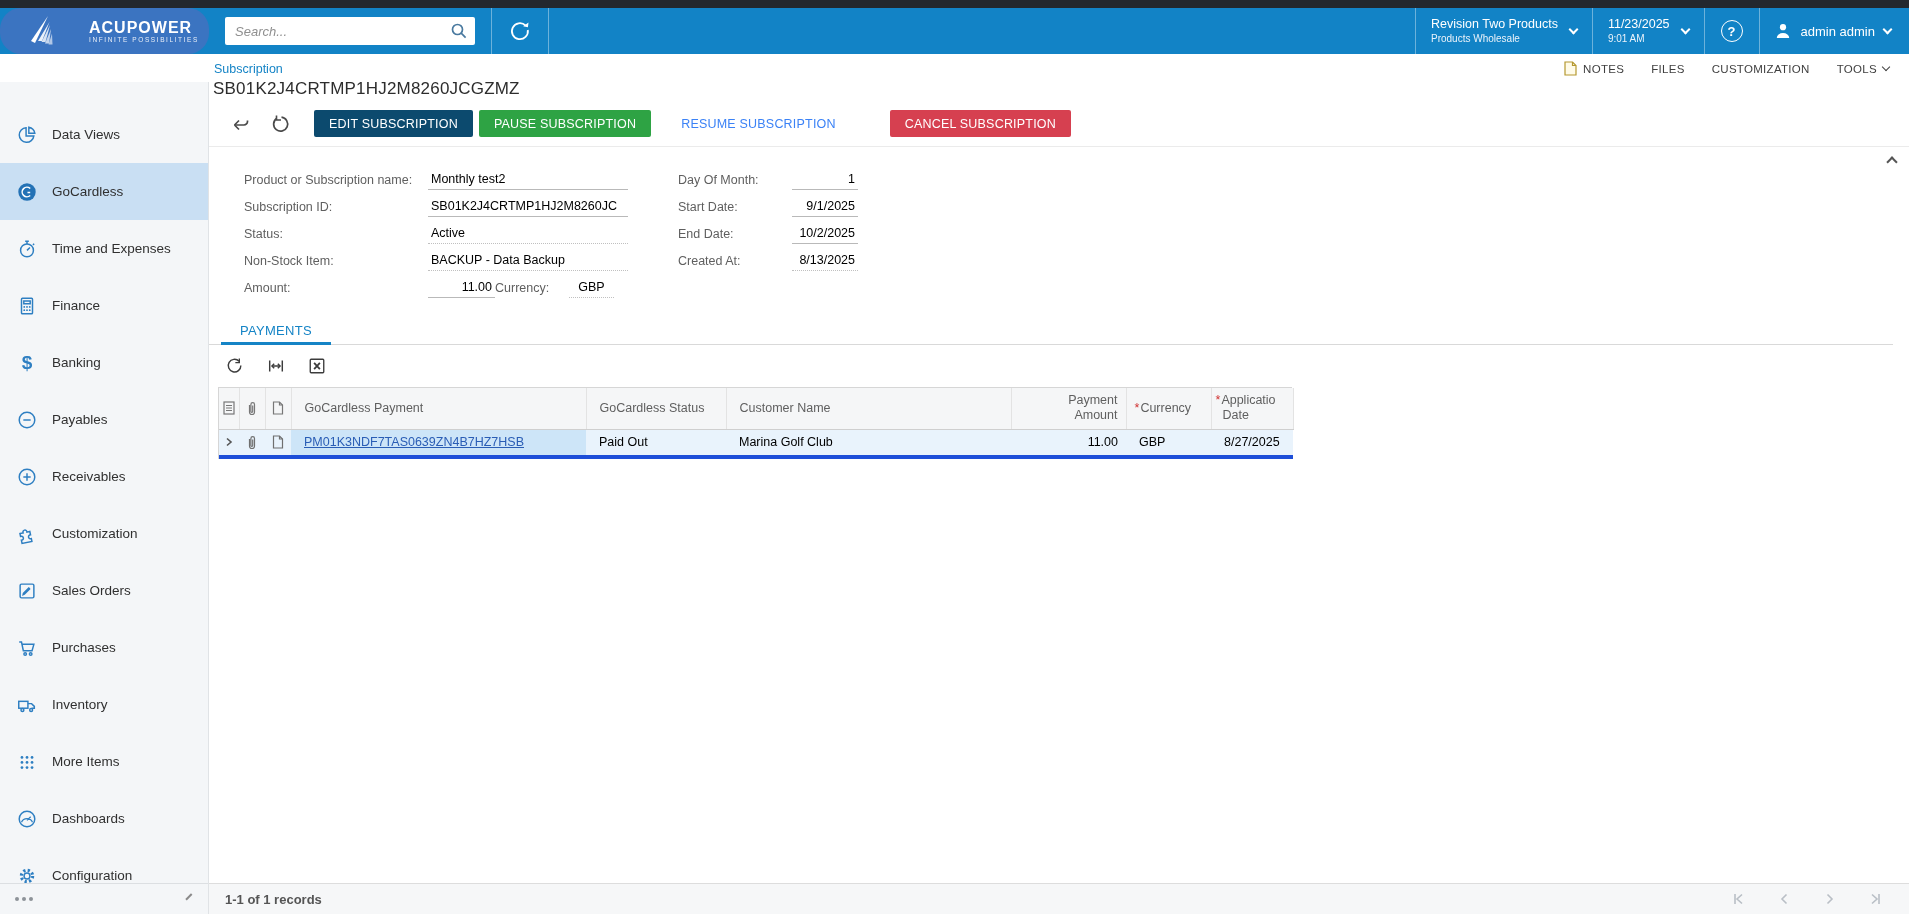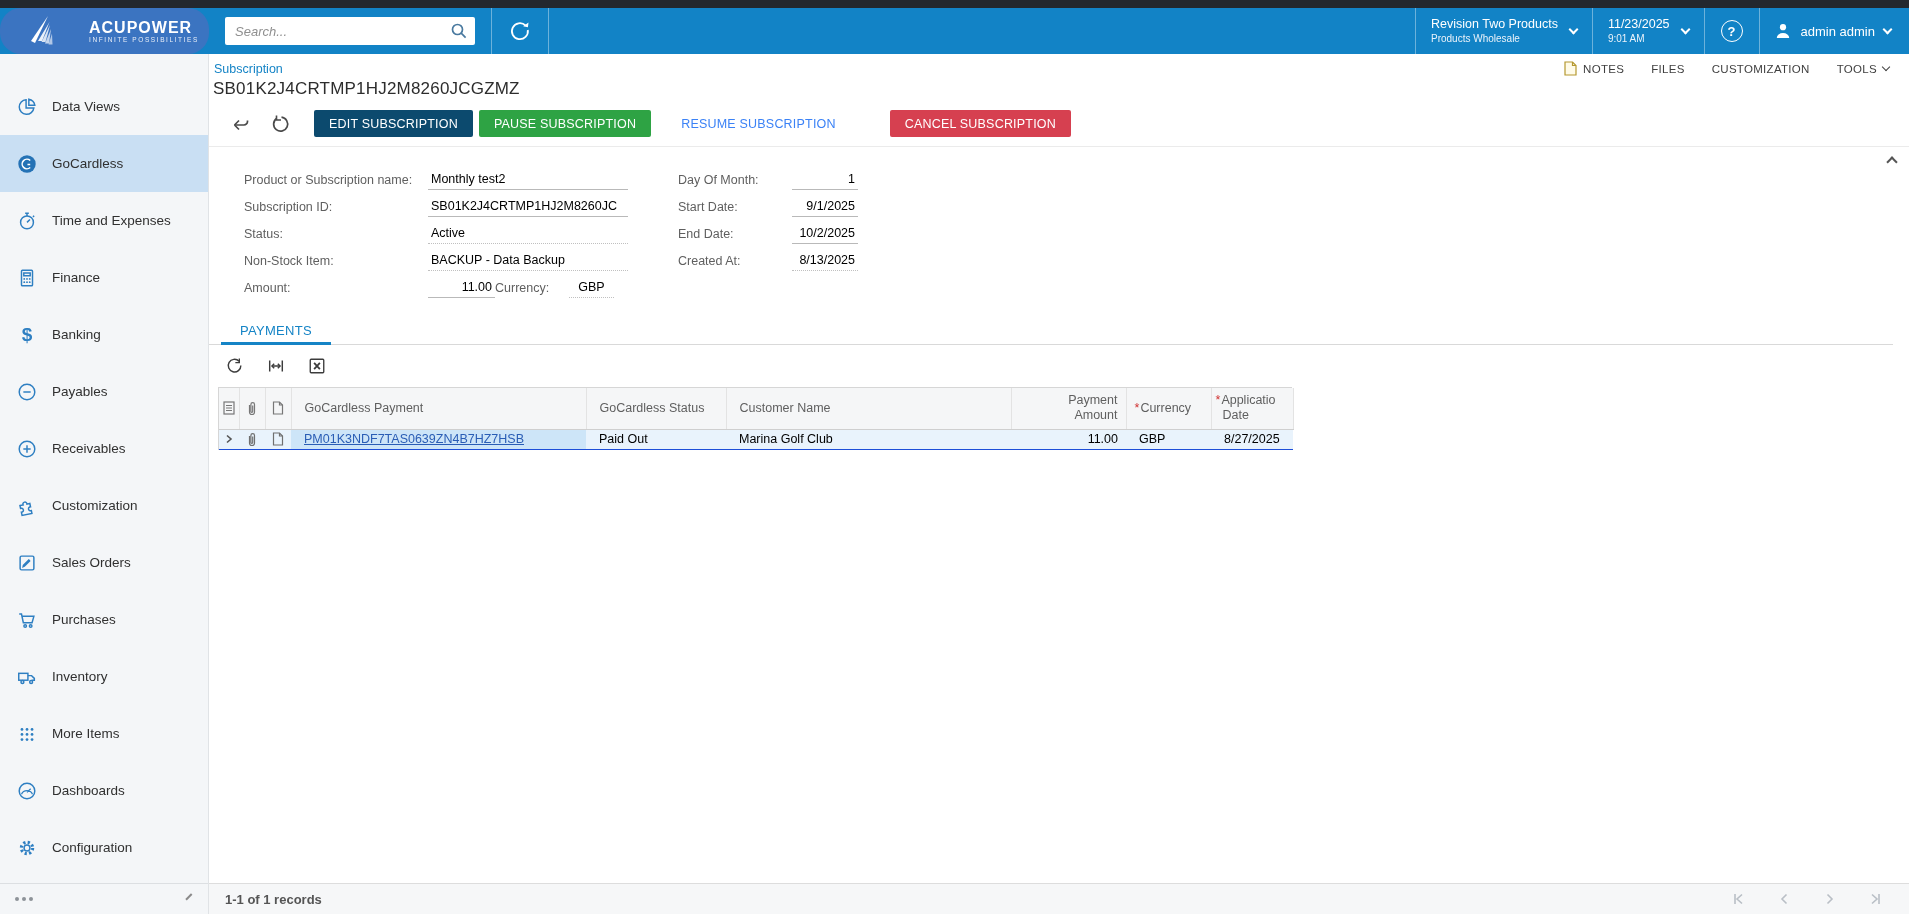--- a/index.html
+++ b/index.html
@@ -25,21 +25,21 @@
   .tb-2line { display:flex; flex-direction:column; justify-content:center; }
   .tb-2line .l1 { font-size:12.5px; line-height:15px; }
   .tb-2line .l2 { font-size:10px; line-height:13px; color:#eaf2fa; }
   .chev { width:7px; height:7px; border-right:2px solid #fff; border-bottom:2px solid #fff; transform:rotate(45deg); margin-top:-4px; }
   .help-btn { width:54px; display:flex; align-items:center; justify-content:center; cursor:pointer; }
   .help-circle { width:22px; height:22px; border:1.6px solid #fff; border-radius:50%; display:flex; align-items:center; justify-content:center; font-size:13px; font-weight:bold; }
   .user-btn { display:flex; align-items:center; gap:9px; padding:0 18px 0 14px; cursor:pointer; font-size:13px; }
 
   
   .mainrow { display:flex; height:860px; }
-  .sidebar { width:209px; flex:none; background:#f4f6f8; border-right:1px solid #e0e3e6; position:relative; }
+  .sidebar { width:209px; flex:none; background:#f4f6f8; border-right:1px solid #e0e3e6; position:relative;margin-top:28px; }
   .content { flex:1; position:relative; background:#fff; }
 
   
   .nav { padding-top:24px; }
   .nav-item { height:57px; display:flex; align-items:center; padding-left:15px; gap:13px; cursor:pointer; }
   .nav-item.active { background:#c9dff3; }
   .nav-ic { width:24px; height:24px; display:flex; align-items:center; justify-content:center; flex:none; }
   .nav-label { font-size:13.5px; color:#303030; }
   .dollar { font-size:19px; color:#2e7fc2; font-weight:bold; }
   .side-foot { position:absolute; bottom:0; left:0; right:0; height:31px; border-top:1px solid #dcdfe2;
@@ -94,22 +94,22 @@
   
   .grid { margin-left:9px; width:1074px; border:1px solid #d6d6d6; border-bottom:none; }
   table { border-collapse:collapse; width:100%; table-layout:fixed; }
   th, td { overflow:hidden; white-space:nowrap; }
   thead th { background:#f5f6f7; height:41px; font-weight:normal; font-size:12.5px; color:#5f5f5f;
       text-align:left; border-right:1px solid #e3e3e3; border-bottom:1px solid #cfcfcf; padding:0 0 0 13px; line-height:15px; vertical-align:middle; }
   thead th.icell { padding:0; text-align:center; }
   thead th.r { text-align:right; padding:0 8px 0 0; }
   thead th svg { margin:0 auto; }
   .req { color:#d03030; margin-right:1px; }
-  tbody td { background:#e9f3fc; height:20px; font-size:12.5px; color:#000; padding:0 0 0 13px;
-      border-bottom:1px solid #1d4ed8; vertical-align:middle; }
+  tbody td { background:#e9f3fc; height:28px; font-size:12.5px; color:#000; padding:0 0 0 13px;
+      border-bottom:4px solid #1d4ed8; vertical-align:middle; }
   tbody td.icell { padding:0; text-align:center; }
   tbody td.r { text-align:right; padding:0 8px 0 0; }
   td.linkcell { background:#cde5f8; }
   .rowlink { color:#2a5db5; text-decoration:underline; cursor:pointer; }
   td svg { margin:0 auto; }
 
   
   .cfoot { position:absolute; bottom:0; left:0; right:0; height:31px; background:#f6f7f8; border-top:1px solid #dddddd;
       display:flex; align-items:center; }
   .records { margin-left:16px; font-size:13px; font-weight:bold; color:#555; }

